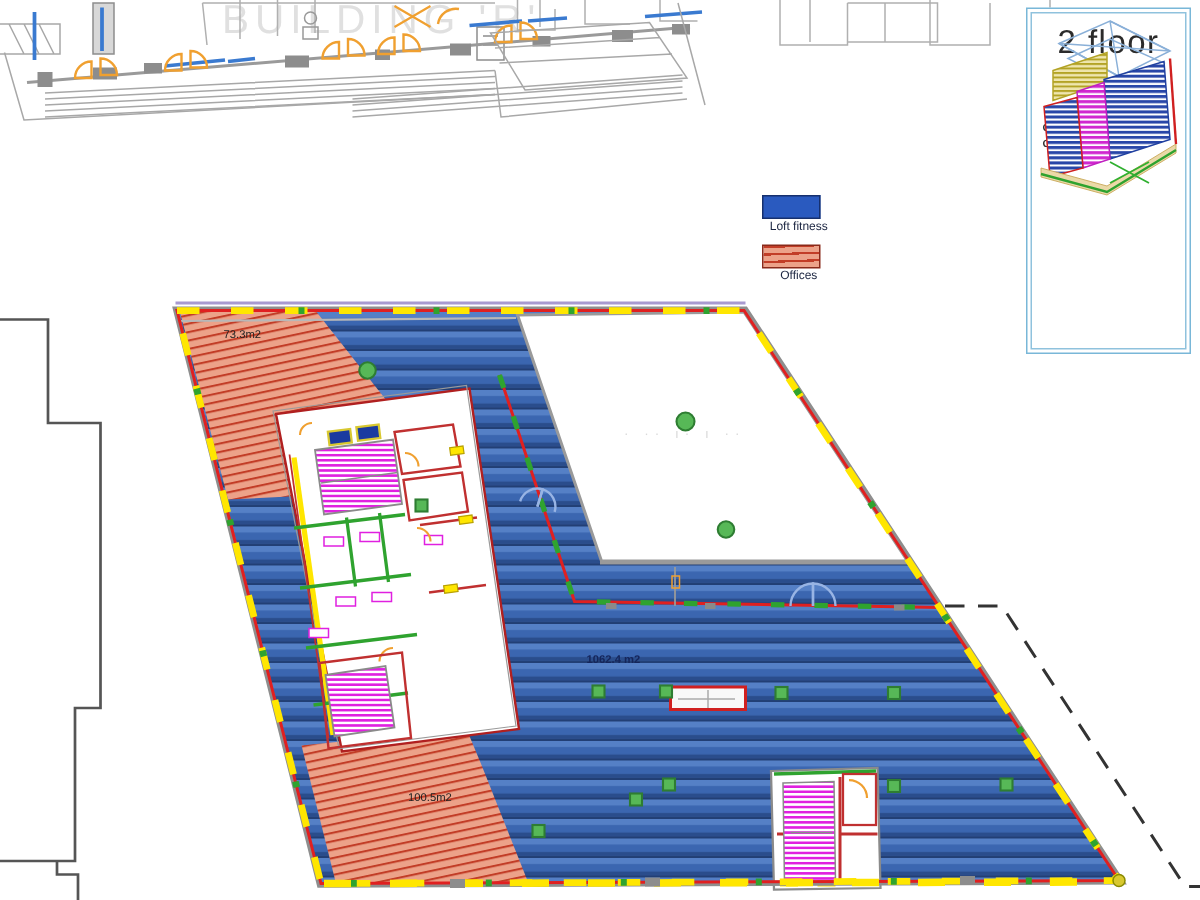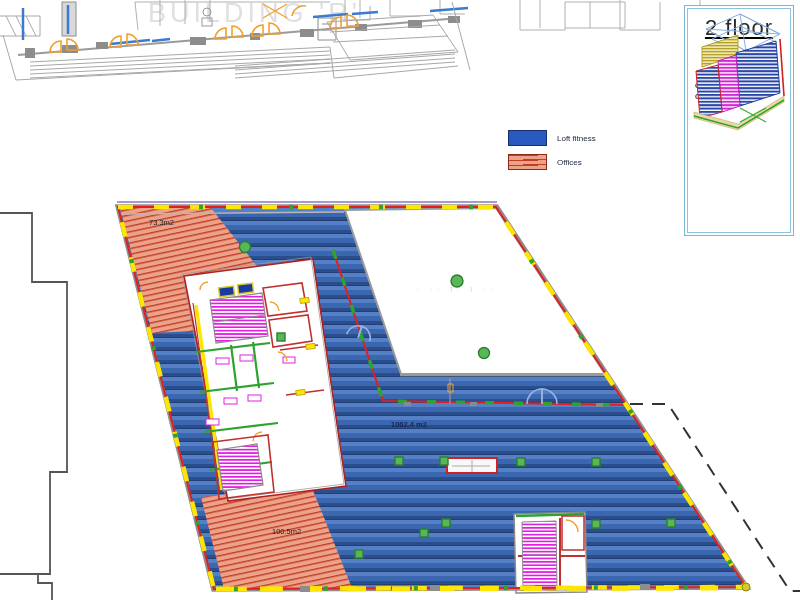--- a/index.html
+++ b/index.html
@@ -4,29 +4,29 @@
 <style>
   html,body{margin:0;padding:0;background:#ffffff;}
   .stage{position:relative;width:800px;height:600px;overflow:hidden;background:#fff;
          font-family:"Liberation Sans",sans-serif;}
   .stage svg{position:absolute;left:0;top:0;}
   .plan-label{position:absolute;font-size:7.5px;color:#222;white-space:nowrap;}
   .label-blue{color:#15255a;font-weight:bold;}
   .faint-note{position:absolute;left:416px;top:284px;font-size:9px;color:#dadada;
               letter-spacing:4px;white-space:nowrap;text-align:center;}
   .legend{position:absolute;left:508px;top:130px;}
-  .legend-row{display:flex;align-items:center;margin-bottom:8px;}
+  .legend-row{display:flex;align-items:center;margin-bottom:8px;flex-direction:column;}
   .legend-swatch{width:37px;height:14px;border:1.5px solid #333;margin-right:10px;}
   .legend-swatch.blue{background:#2a5abf;border-color:#16306e;}
   .legend-swatch.offices{background:
       repeating-linear-gradient(178deg,#c23d27 0 1.5px,#eca289 1.5px 5px);
       border-color:#8a2a1a;}
   .legend-label{font-size:8px;color:#1a2440;}
   .title-panel{position:absolute;left:684px;top:5px;width:110px;height:231px;
-      border:1.5px solid #79b7d8;padding:2px;box-sizing:border-box;background:#fff;text-decoration:underline;}
+      border:1.5px solid #79b7d8;padding:2px;box-sizing:border-box;background:#fff;}
   .title-panel-inner{width:100%;height:100%;border:1px solid #8fc2dd;box-sizing:border-box;
       position:relative;}
   .floor-title{font-size:22px;color:#2b2b2b;text-align:center;margin-top:6px;
       letter-spacing:1px;}
   .area-stats{position:absolute;left:7px;top:72px;font-size:7px;font-weight:bold;
       color:#333;line-height:1.5;}
   .axon-svg{position:absolute;left:2px;top:104px;}
 </style>
 </head>
 <body>
@@ -321,17 +321,17 @@
         <pattern id="axyel2" width="4" height="3" patternUnits="userSpaceOnUse">
           <rect width="4" height="3" fill="#efe6ae"></rect>
               <rect width="4" height="1.3" fill="#b3a325"></rect>
         </pattern>
       </defs>
     </svg>
   </div>
 </div>
 
 <div class="plan-label" style="left:149px;top:218px;">73.3m2</div>
-<div class="plan-label label-blue" style="left:391px;top:420px;">1062.4 m2</div>
+<div class="plan-label label-blue" style="left:391px;top:435px;">1062.4 m2</div>
 <div class="plan-label" style="left:272px;top:527px;">100.5m2</div>
 <div class="faint-note">· ·· ı· ı ··</div>
 
 </div>
 
 </body></html>

